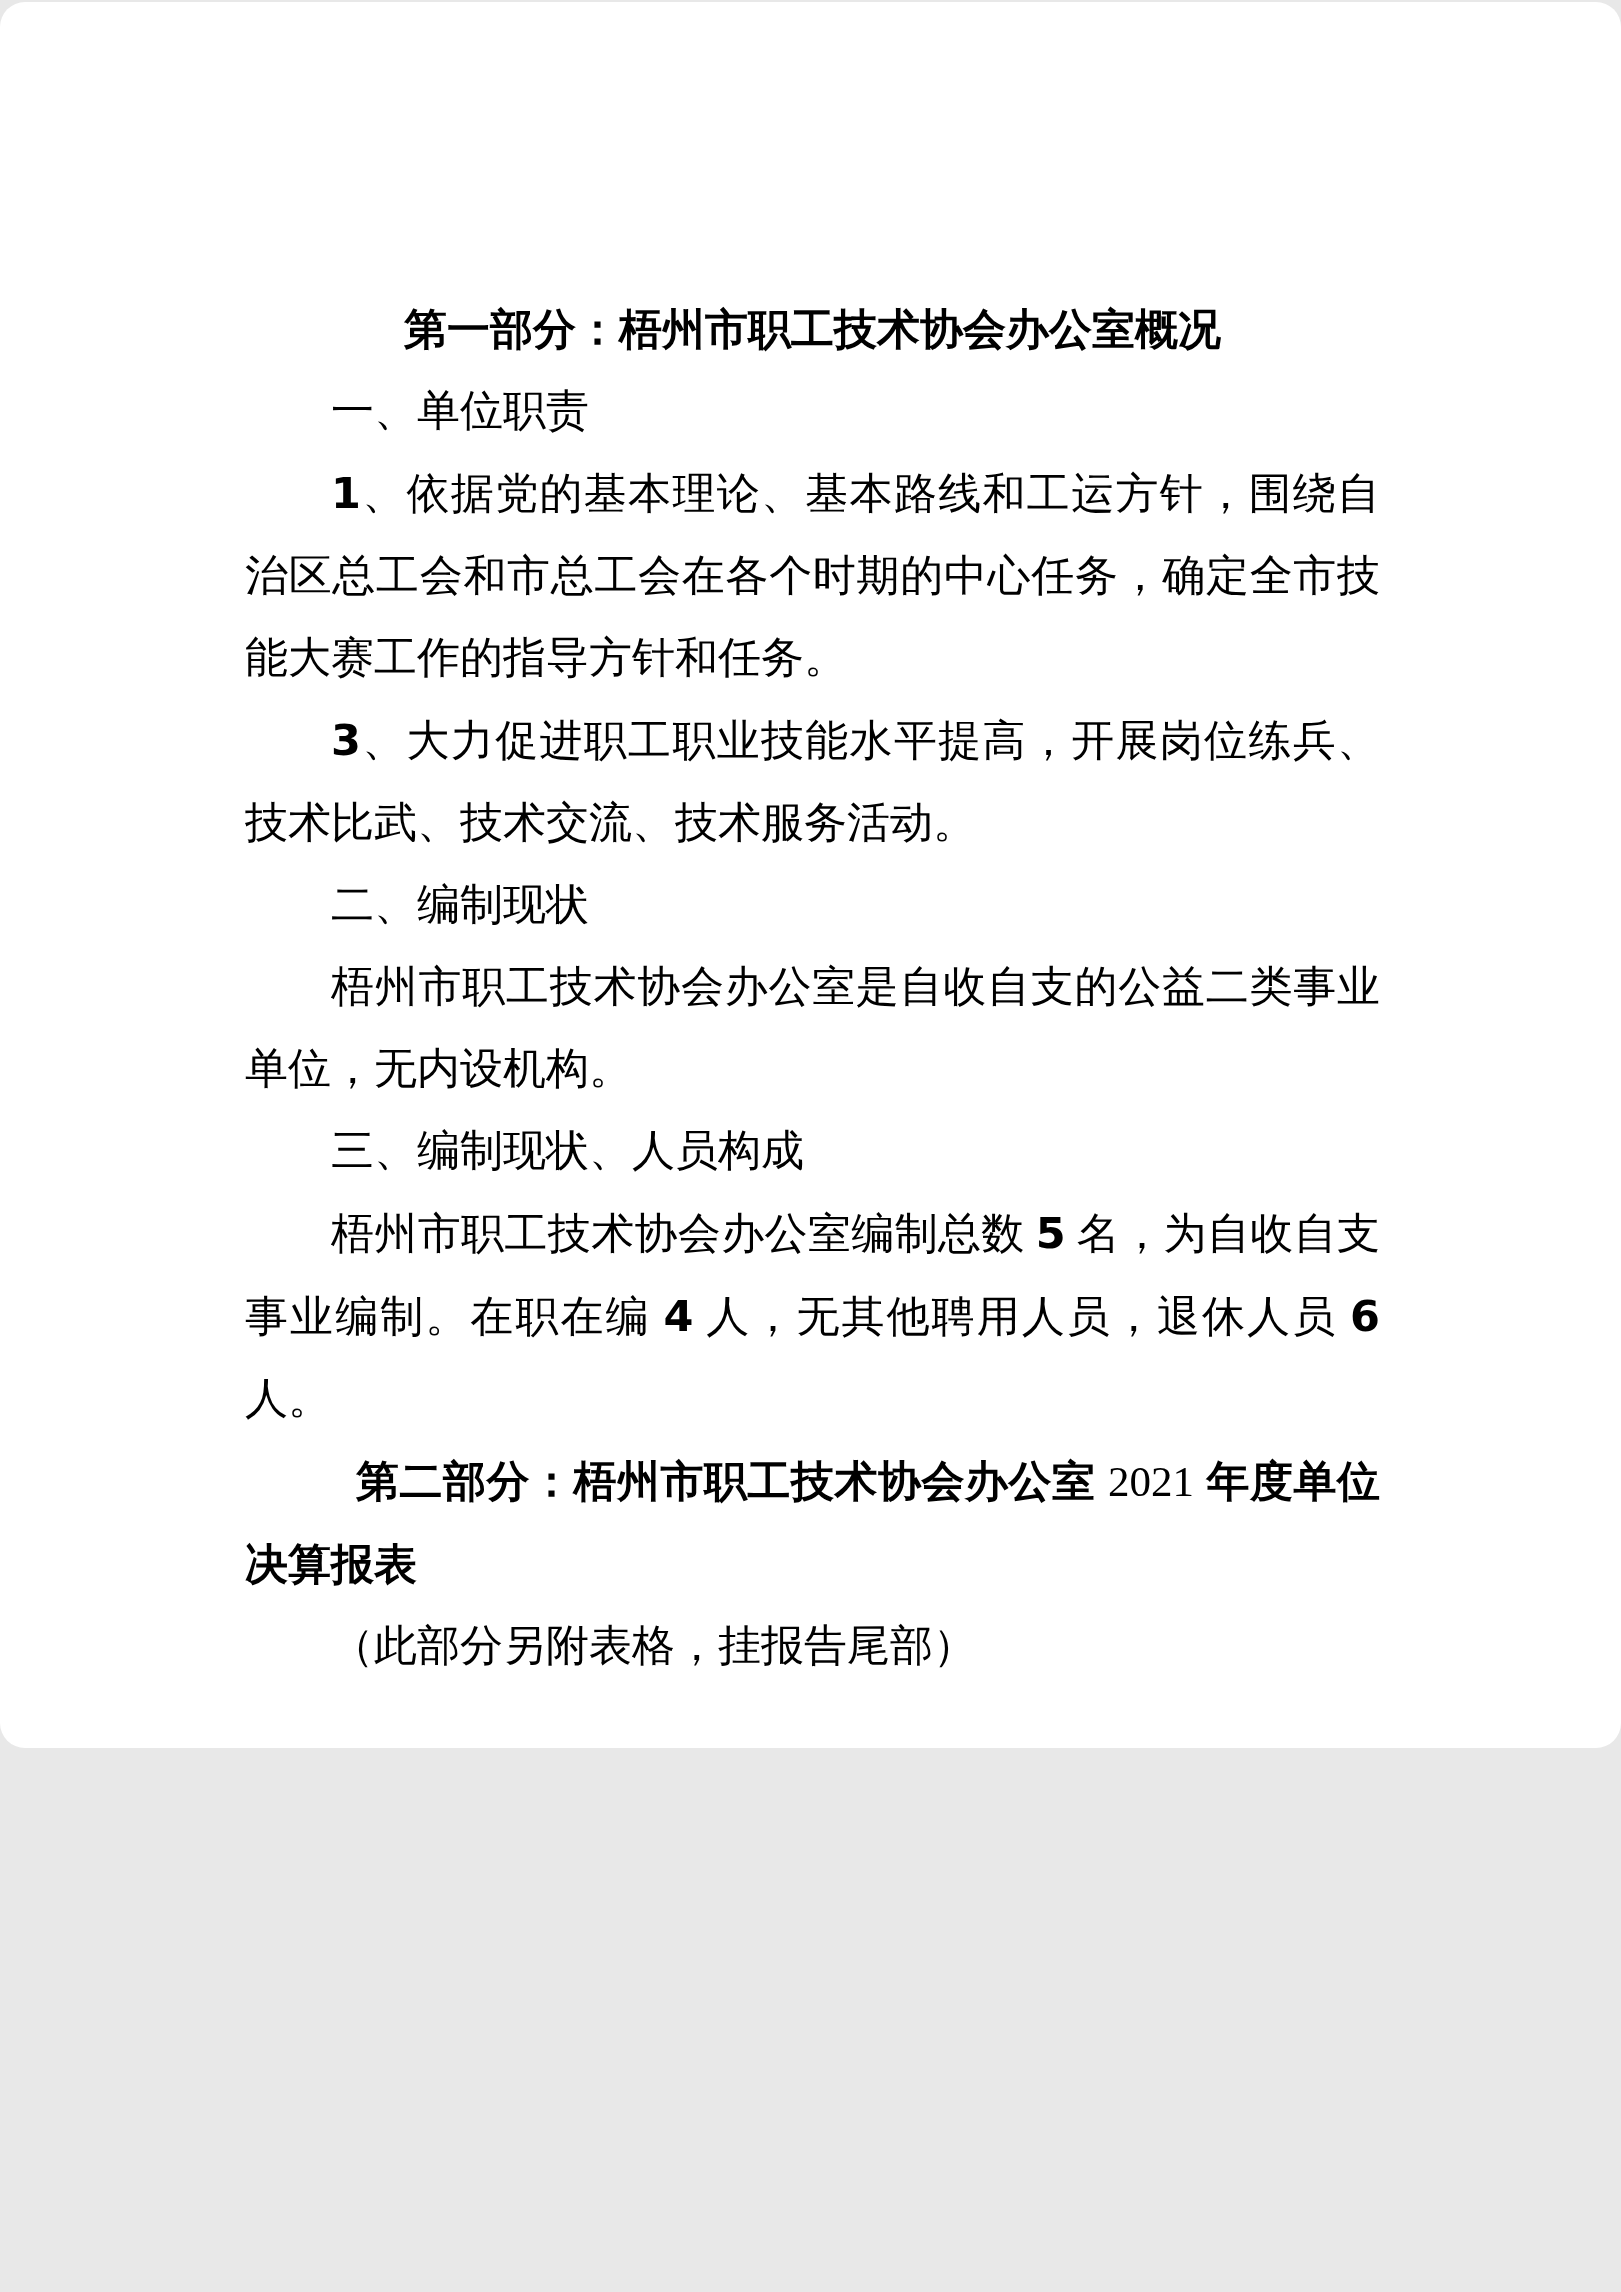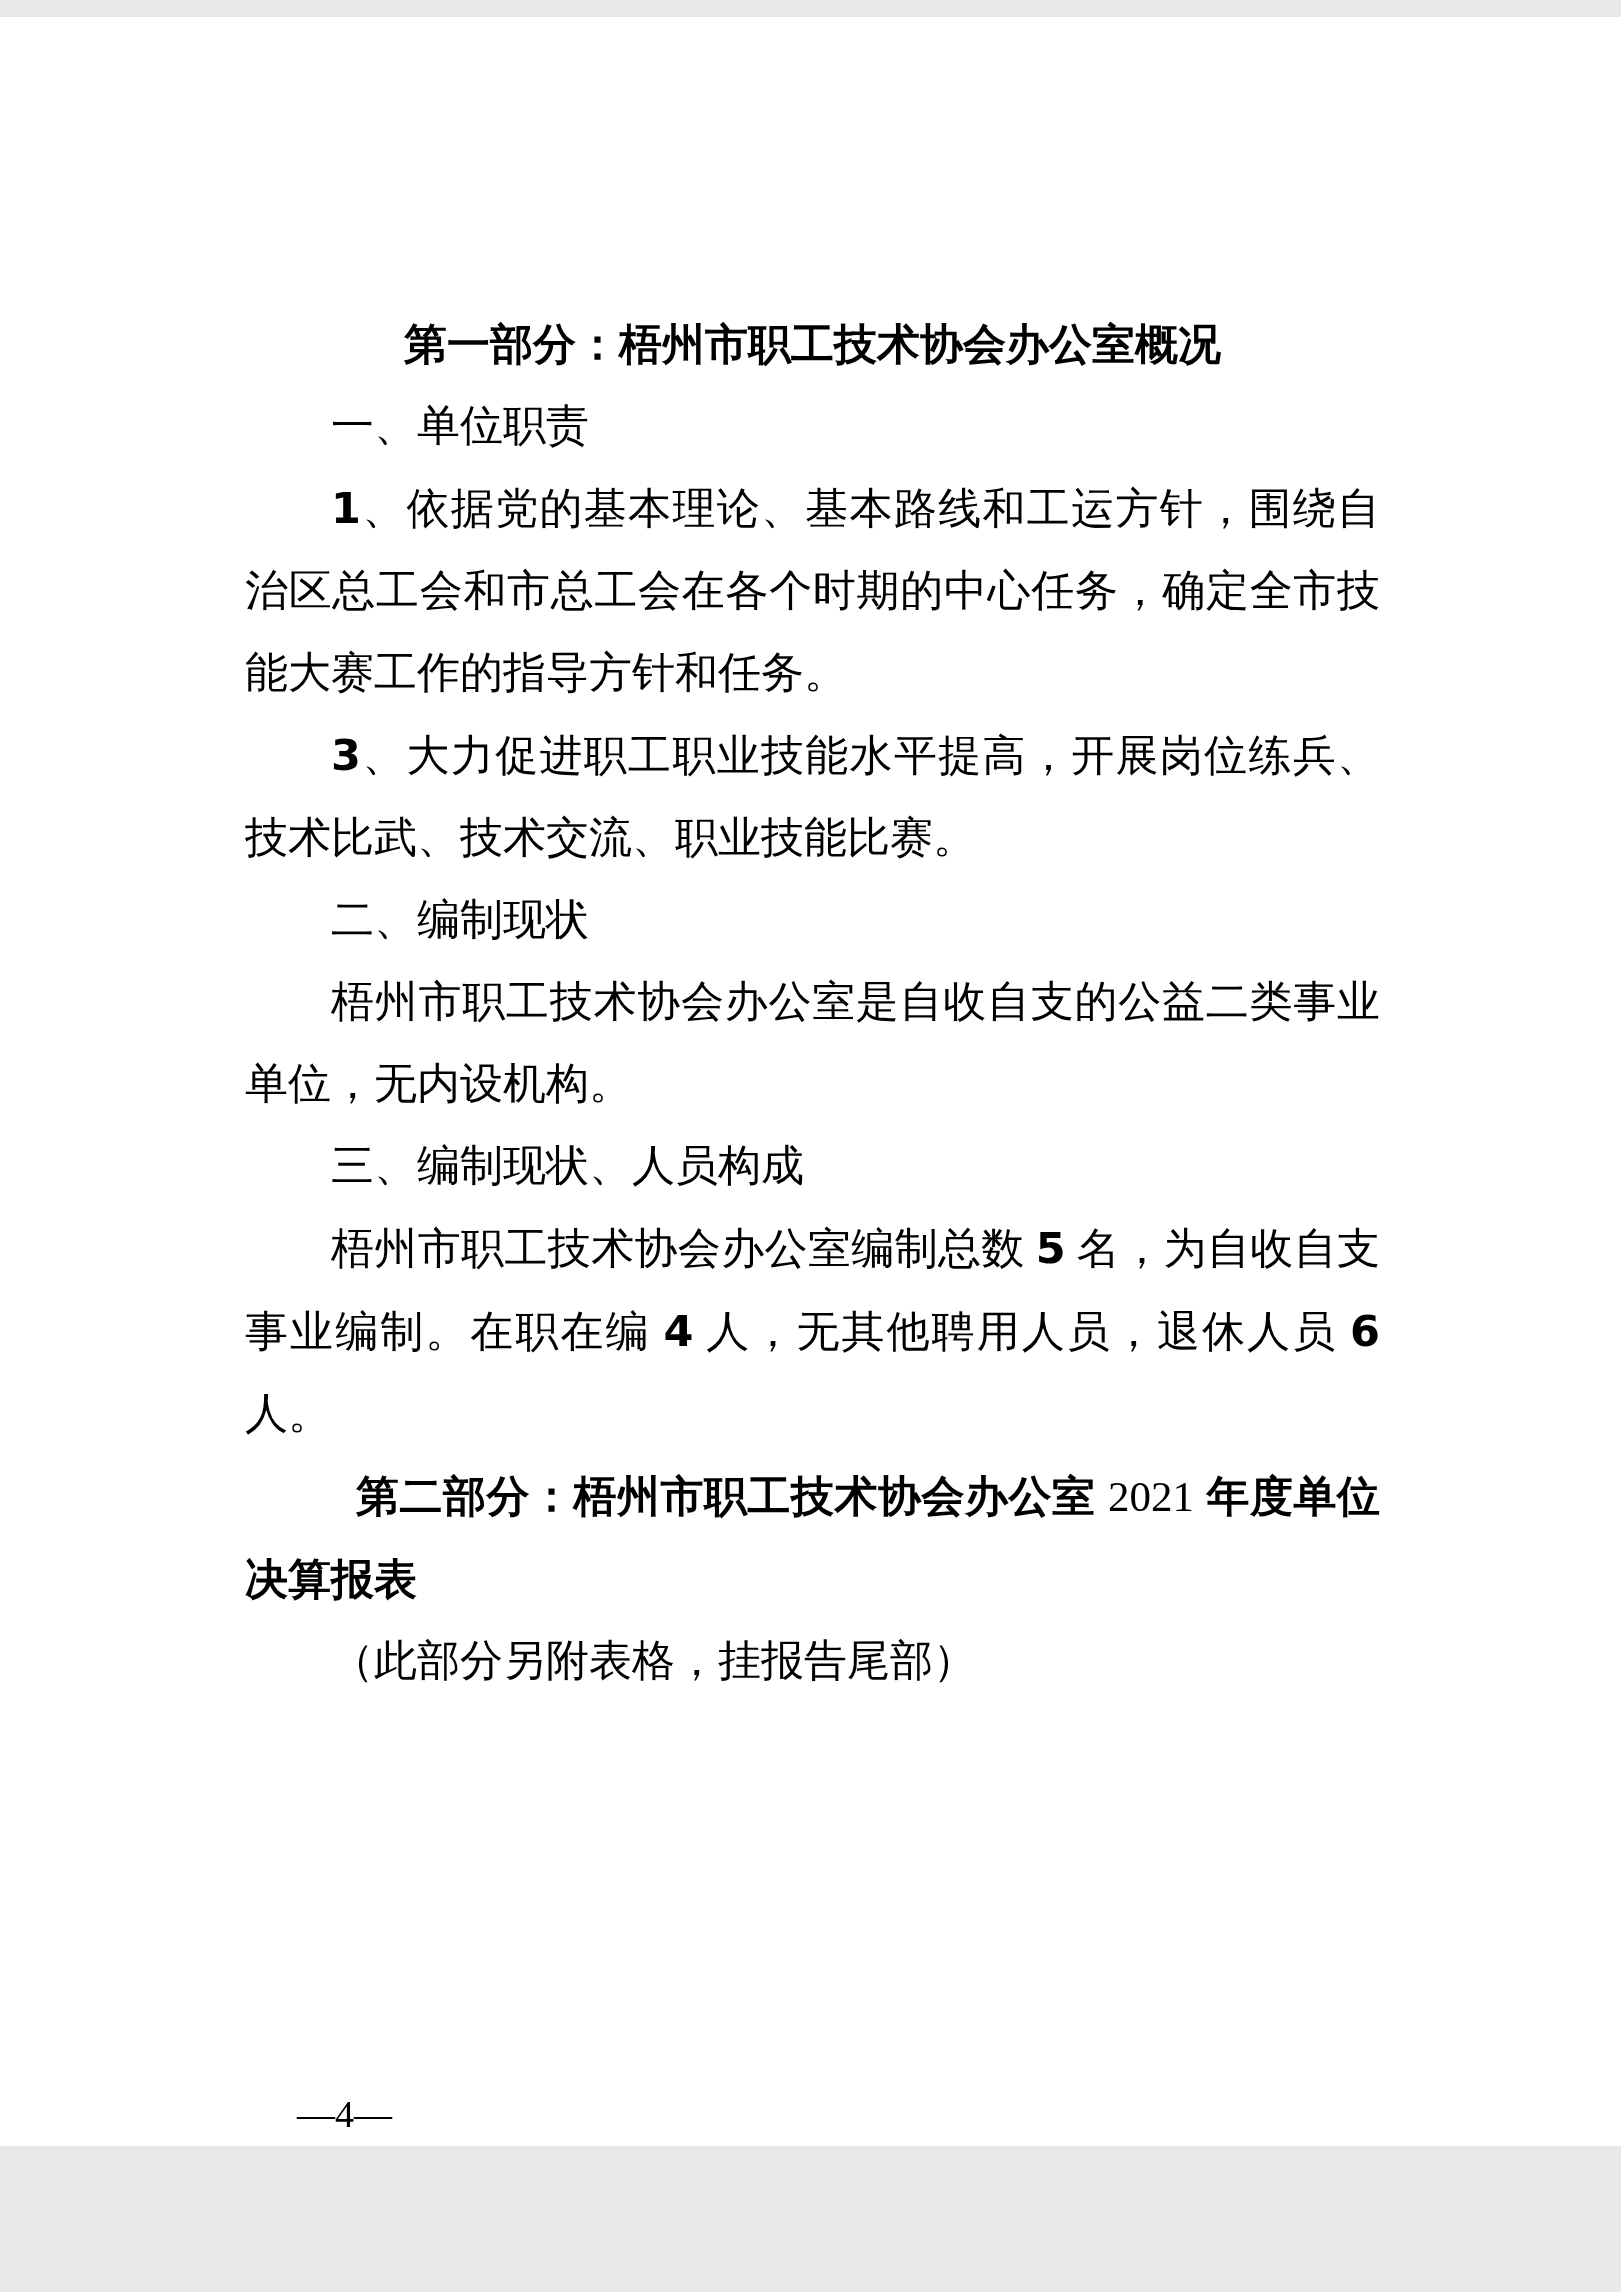--- a/index.html
+++ b/index.html
@@ -3,25 +3,26 @@
 <meta charset="utf-8">
 <style>
   html, body {
     margin: 0;
     padding: 0;
     background: #e8e8e8;
   }
   .page {
     position: relative;
     width: 1621px;
-    height: 2129px;
-    margin: 17px auto;
+    height: 1746px;
+    margin: 2px auto;
     background: #ffffff;
     color: #000000;
     overflow: hidden;
+    border-radius: 25px;
   }
   .content {
     position: absolute;
     left: 245px;
     top: 286px;
     width: 1135px;
     font-family: "Liberation Serif", "DejaVu Serif", serif;
     font-size: 43px;
     line-height: 82px;
     text-align: justify;
@@ -76,21 +77,21 @@
 
   <div class="content">
 
     <h1 class="heading-1">第一部分：梧州市职工技术协会办公室概况</h1>
 
     <p class="sub-heading">一、单位职责</p>
 
     <p class="para"><span class="inline-num">1</span><span>、依据党的基本理论、基本路线和工运方针，围绕自治区总工会和市总工会在各个时期的中心任务，确定全市技能大赛工作的指导方针和任务。</span></p>
 
 
-    <p class="para"><span class="inline-num">3</span><span>、大力促进职工职业技能水平提高，开展岗位练兵、技术比武、技术交流、职业技能比赛。</span></p>
+    <p class="para"><span class="inline-num">3</span><span>、大力促进职工职业技能水平提高，开展岗位练兵、技术比武、技术交流、技术服务活动。</span></p>
 
     <p class="sub-heading">二、编制现状</p>
 
     <p class="para">梧州市职工技术协会办公室是自收自支的公益二类事业单位，无内设机构。</p>
 
     <p class="sub-heading">三、编制现状、人员构成</p>
 
     <p class="para"><span>梧州市职工技术协会办公室编制总数 </span><span class="inline-num">5</span><span> 名，为自收自支事业编制。在职在编 </span><span class="inline-num">4</span><span> 人，无其他聘用人员，退休人员 </span><span class="inline-num">6</span><span> 人。</span></p>
 
     <h2 class="heading-2"><span>第二部分：梧州市职工技术协会办公室 </span><span class="year-num">2021</span><span> 年度单位决算报表</span></h2>

